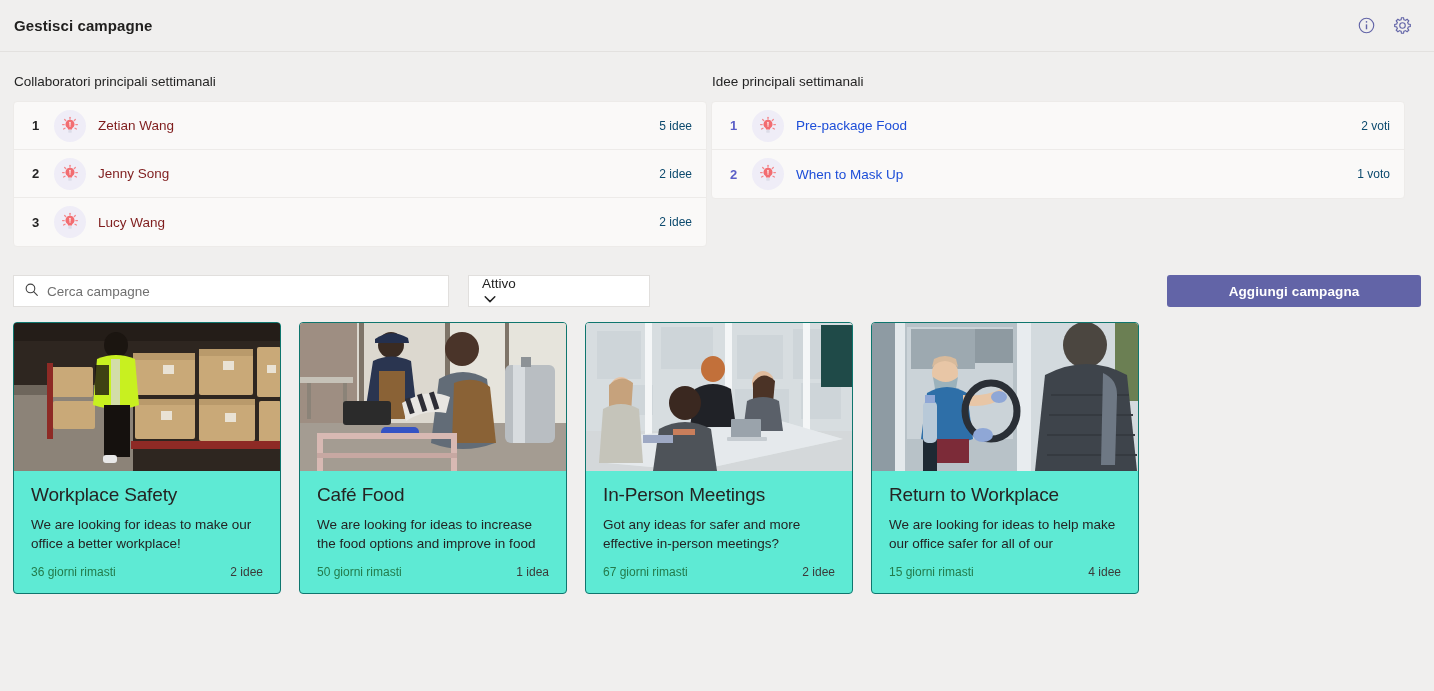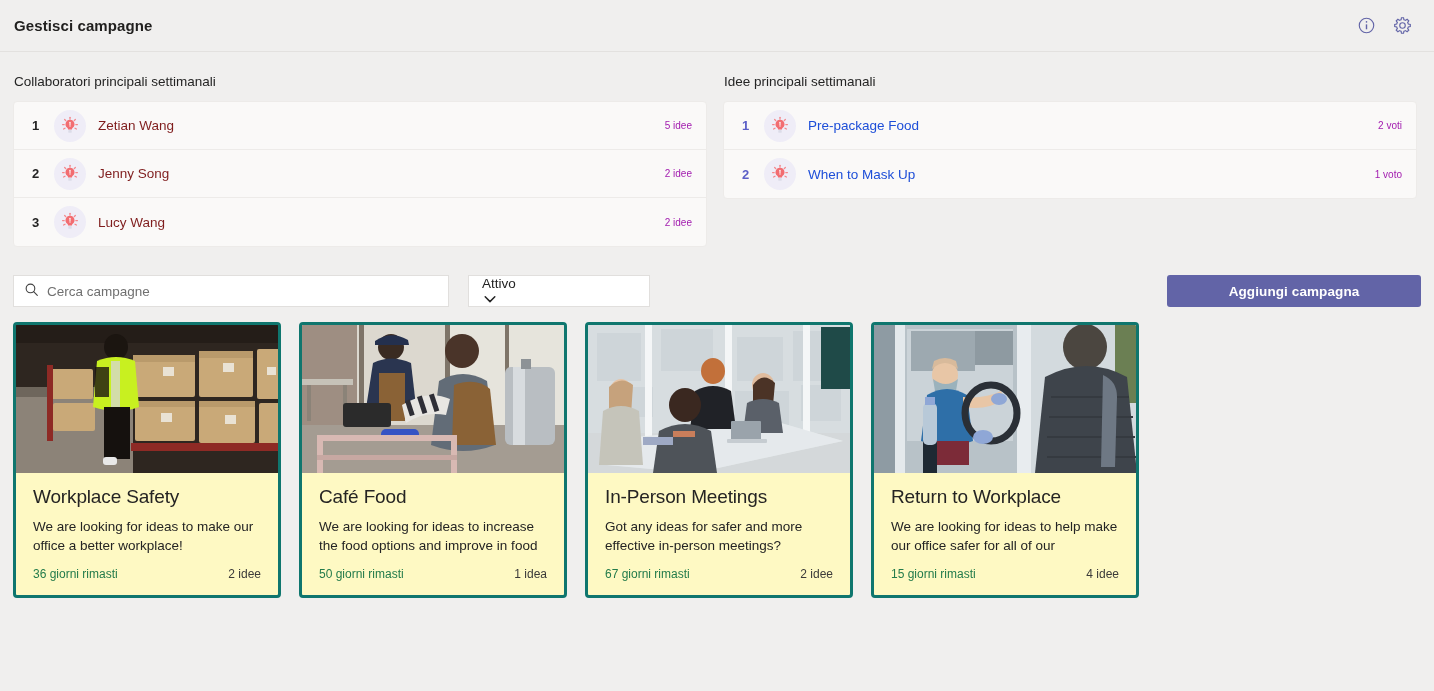--- a/index.html
+++ b/index.html
@@ -41,21 +41,21 @@
     display: flex; align-items: center; justify-content: center;
     color: #6264A7;
     cursor: pointer;
   }
   .hdr-icon svg { display: block; }
 
   
   .top-area {
     display: flex;
     padding: 22px 13px 0 13px;
-    gap: 16px;
+    gap: 4px;
   }
   .panel { width: 694px; }
   .panel-title {
     font-size: 13.5px;
     color: #242424;
     margin-bottom: 12px;
     padding-left: 1px;
   }
   .rank-list {
     background: #FAF9F8;
@@ -89,22 +89,22 @@
     margin-right: 12px;
   }
   .bulb svg { display: block; }
   .rank-label {
     font-size: 13.5px;
     color: #7f1d1d;
     flex: 1;
   }
   .rank-label.as-link { color: #1d4ed8; }
   .rank-count {
-    font-size: 10px;
-    color: #a21caf;
+    font-size: 12px;
+    color: #0c4a6e;
     flex: none;
   }
 
   
   .toolbar {
     display: flex;
     align-items: center;
     padding: 24px 13px 0 13px;
     height: 64px;
   }
@@ -164,22 +164,22 @@
   }
 
   
   .cards {
     display: flex;
     gap: 18px;
     padding: 11px 13px 0 13px;
   }
   .card {
     width: 268px;
-    background: #fef9c3;
-    border: 3px solid #0f766e;
+    background: #5eead4;
+    border: 1px solid #0f766e;
     border-radius: 4px;
     overflow: hidden;
     cursor: pointer;
     display: flex;
     flex-direction: column;
   }
   .card-img {
     width: 100%;
     height: 148px;
     position: relative;

